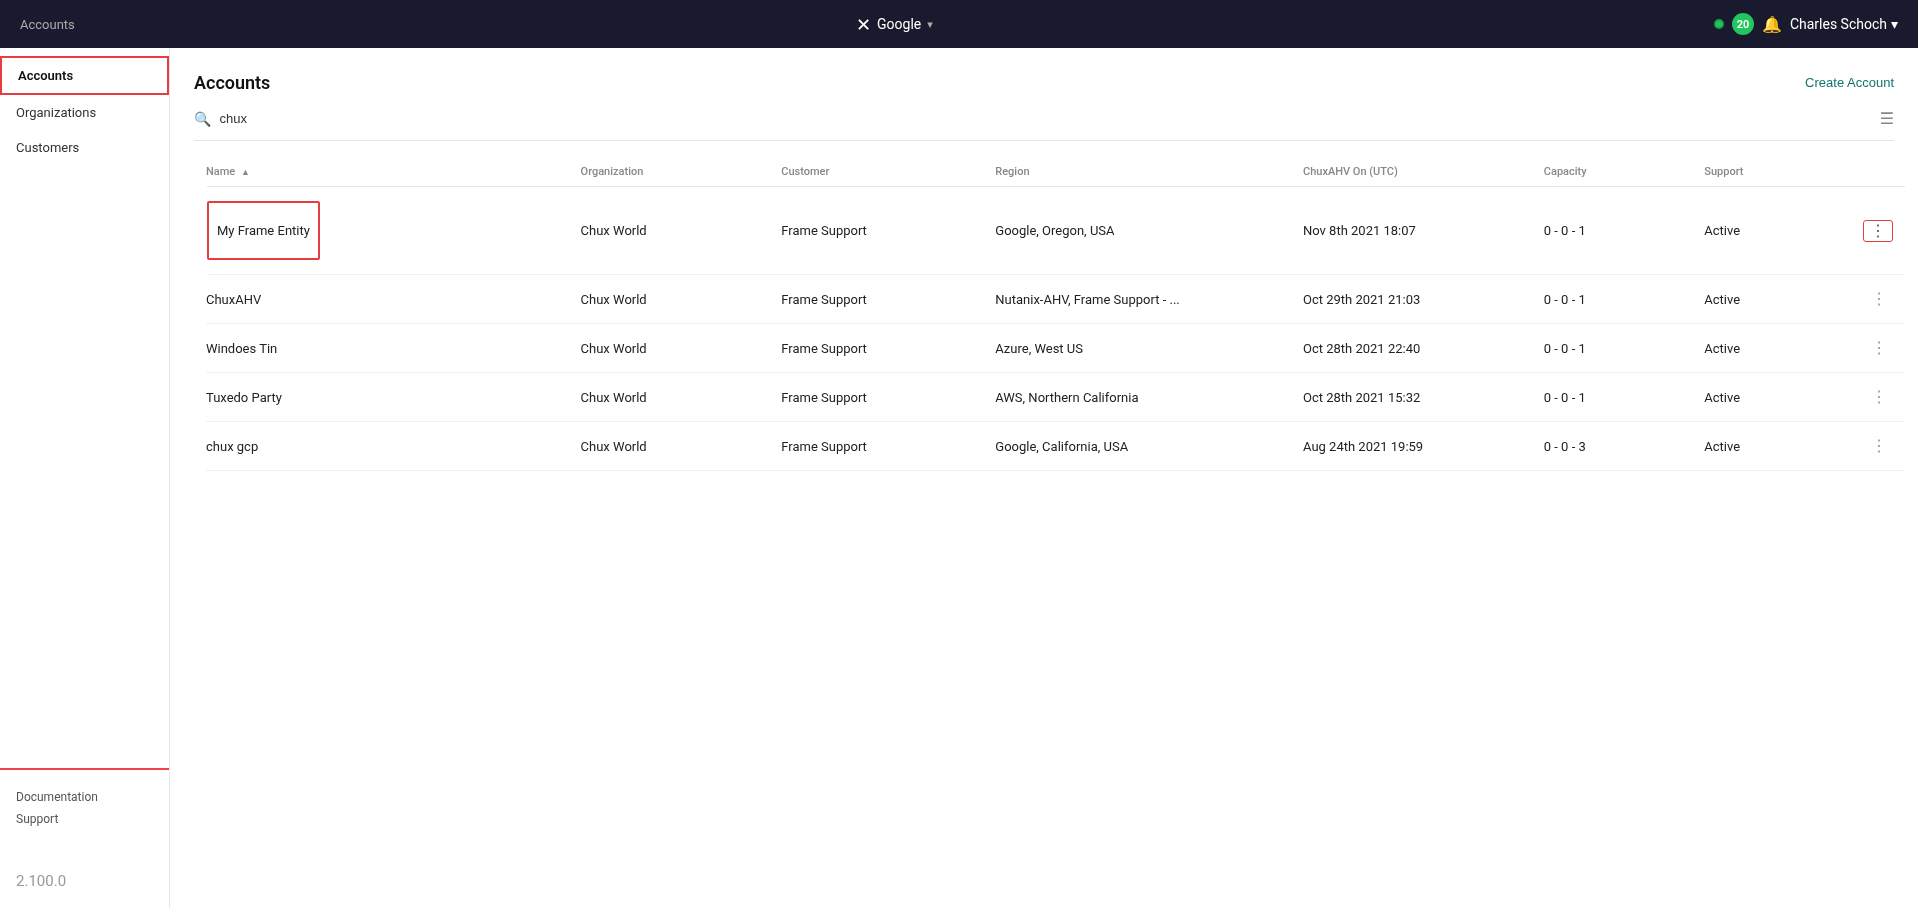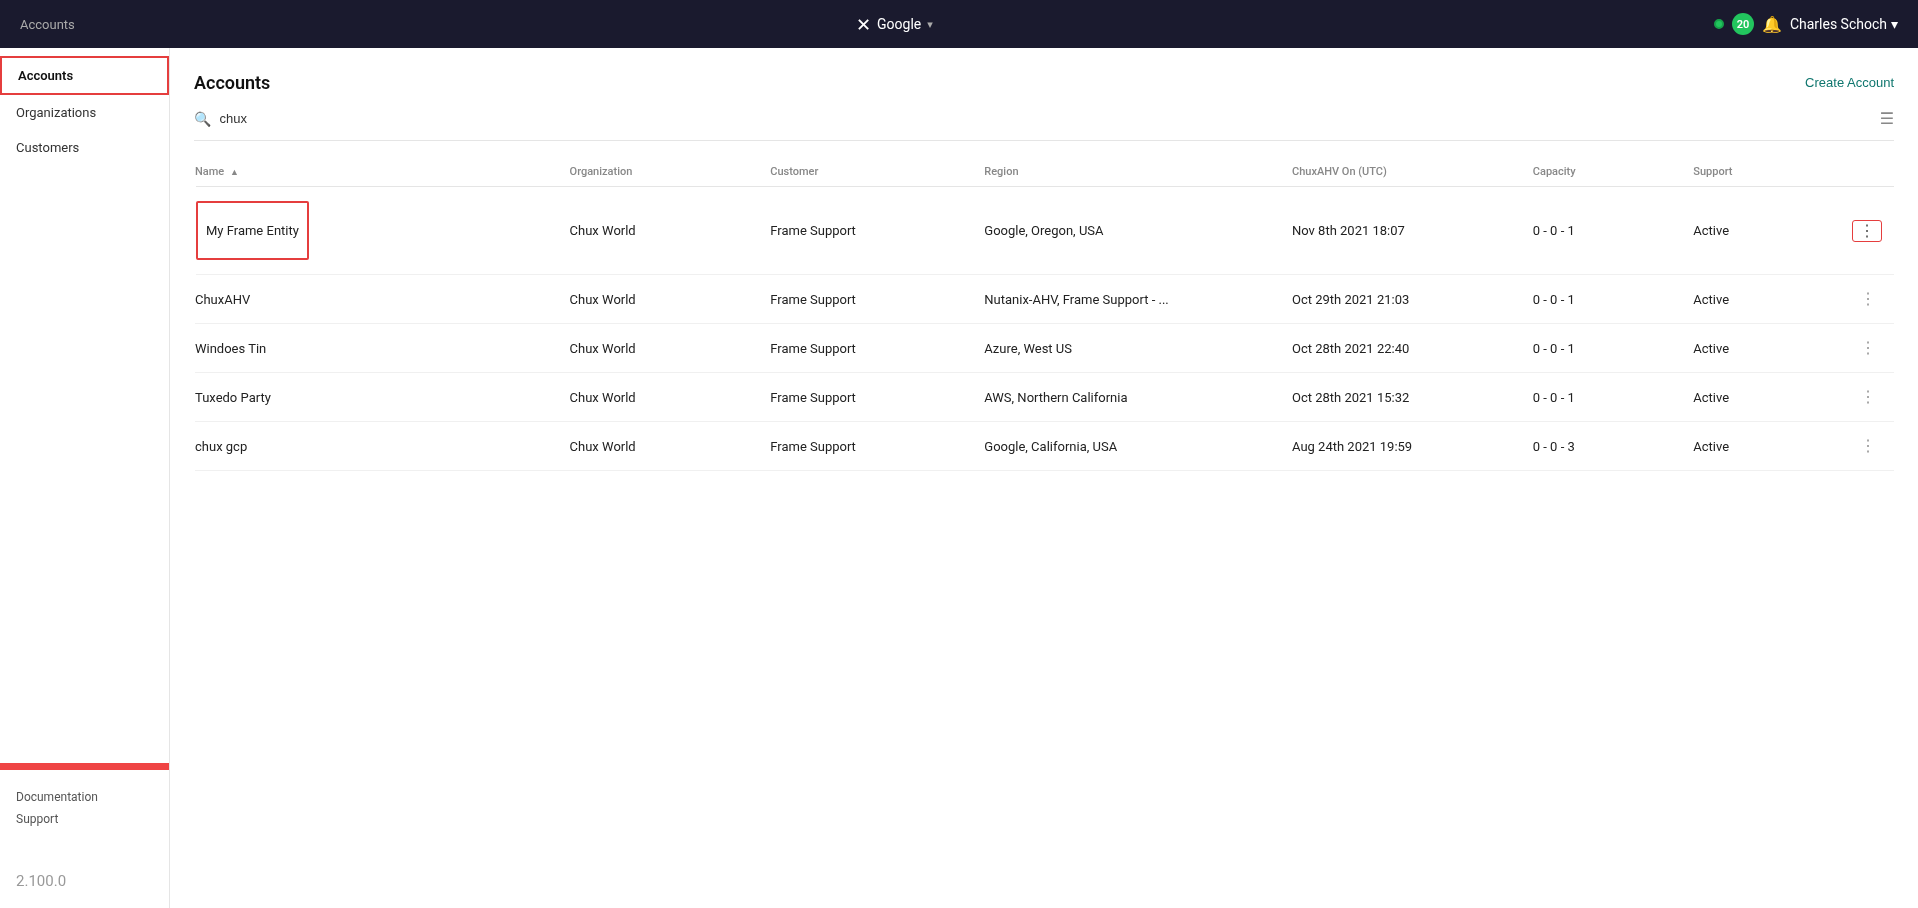--- a/index.html
+++ b/index.html
@@ -101,21 +101,21 @@
       cursor: pointer;
       display: block;
     }
     .sidebar-item.active {
       font-weight: 600;
       color: #111;
       border: 2px solid #e53e3e;
     }
     .sidebar-bottom {
       padding: 16px;
-      border-top: 7px solid #ef4444;
+      border-top: 2px solid #ef4444;
     }
     .sidebar-bottom a {
       display: block;
       font-size: 12px;
       color: #555;
       text-decoration: none;
       padding: 4px 0;
       cursor: pointer;
     }
     .sidebar-version {
@@ -177,20 +177,21 @@
       margin-left: auto;
       color: #888;
       font-size: 16px;
       cursor: pointer;
     }
 
     
     .accounts-table {
       width: 100%;
       border-collapse: collapse;
+      margin-left: 11px;
     }
     .accounts-table th {
       text-align: left;
       font-size: 11px;
       font-weight: 500;
       color: #888;
       padding: 8px 12px 8px 0;
       border-bottom: 1px solid #e5e5e5;
       white-space: nowrap;
     }

